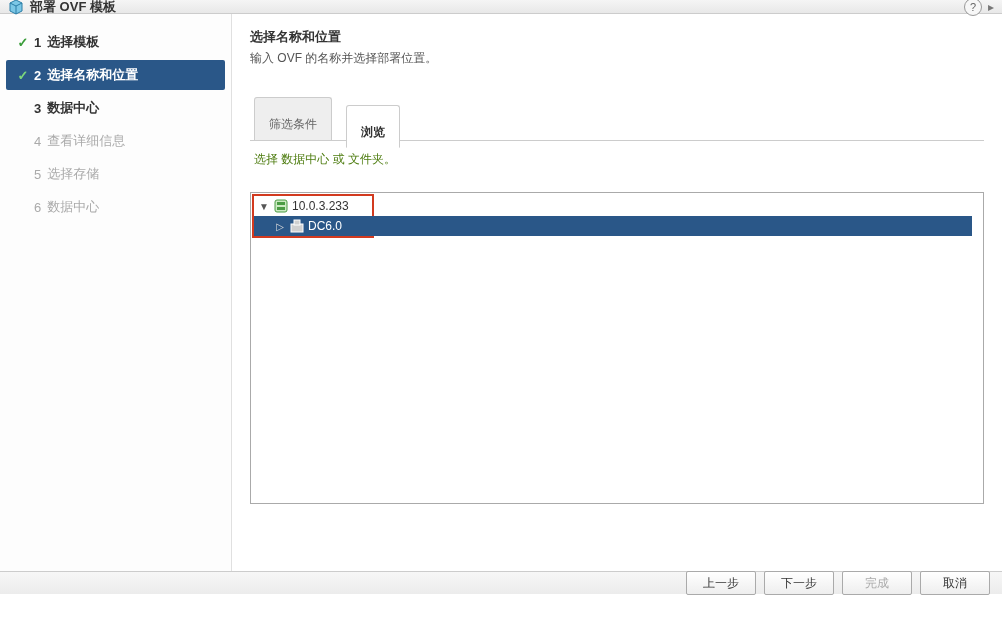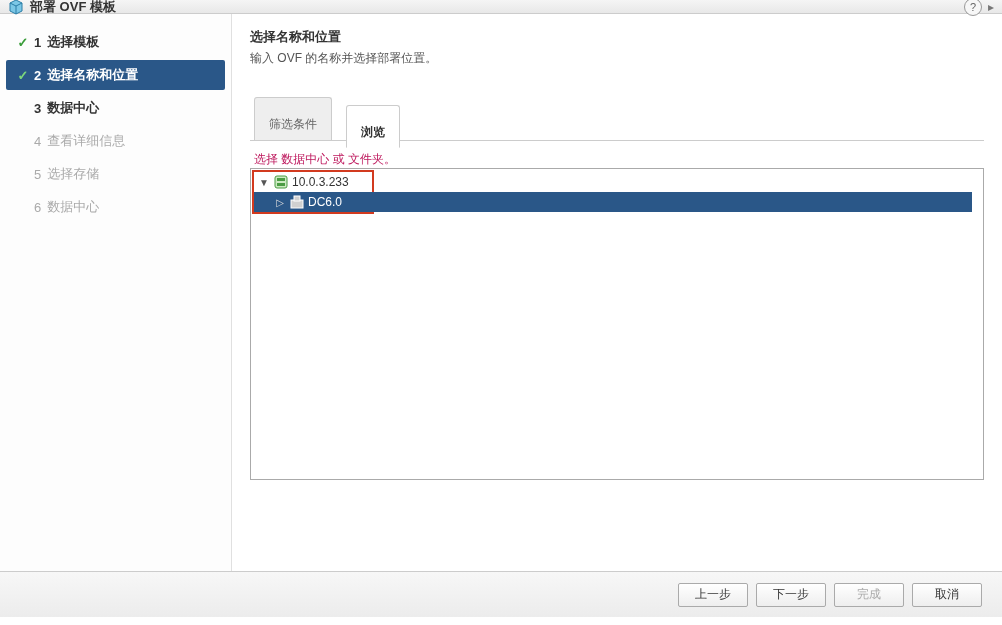--- a/index.html
+++ b/index.html
@@ -96,21 +96,21 @@
       font-size: 12px;
       border-top-left-radius: 3px;
       border-top-right-radius: 3px;
       margin-right: 14px;
       cursor: pointer;
     }
     .tab.active {
       background: #fff; color: #333; font-weight: bold;
       position: relative; top: 8px; border-bottom: 1px solid #fff;
     }
-    .browse-hint { margin: 10px 4px 0; color: #be185d; }
+    .browse-hint { margin: 10px 4px 24px; color: #4d7c0f; }
     .tree-panel {
       border: 1px solid #aaa;
       height: 312px;
       overflow: auto;
       background: #fff;
       padding: 1px;
     }
     .tree-highlight-box {
       border: 2px solid #d23a1f;
       padding: 0;
@@ -127,25 +127,25 @@
     .tree-row .disclosure-caret { width: 12px; color: #555; font-size: 10px; text-align: center; }
     .tree-row .node-icon { width: 16px; display: inline-flex; align-items: center; justify-content: center; margin: 0 3px; }
     .tree-row.root .node-icon svg { }
     .tree-row.child {
       background: #2a5788; color: #fff;
       padding-left: 20px;
       width: 718px;
     }
     .tree-row.child .disclosure-caret { color: #ddd; }
     .footer {
-      height: 46px;
+      height: 23px;
       border-top: 1px solid #ccc;
       background: linear-gradient(#f7f7f7, #ececec);
       display: flex; align-items: center; justify-content: flex-end;
-      padding: 0 20px; gap: 8px;
+      padding: 0 12px; gap: 8px;
     }
     .btn {
       min-width: 70px; height: 24px;
       border: 1px solid #aaa; border-radius: 2px;
       background: linear-gradient(#fff, #eee);
       font-size: 12px; color: #333;
       cursor: pointer;
     }
     .btn:disabled { color: #aaa; cursor: default; }
   </style>

